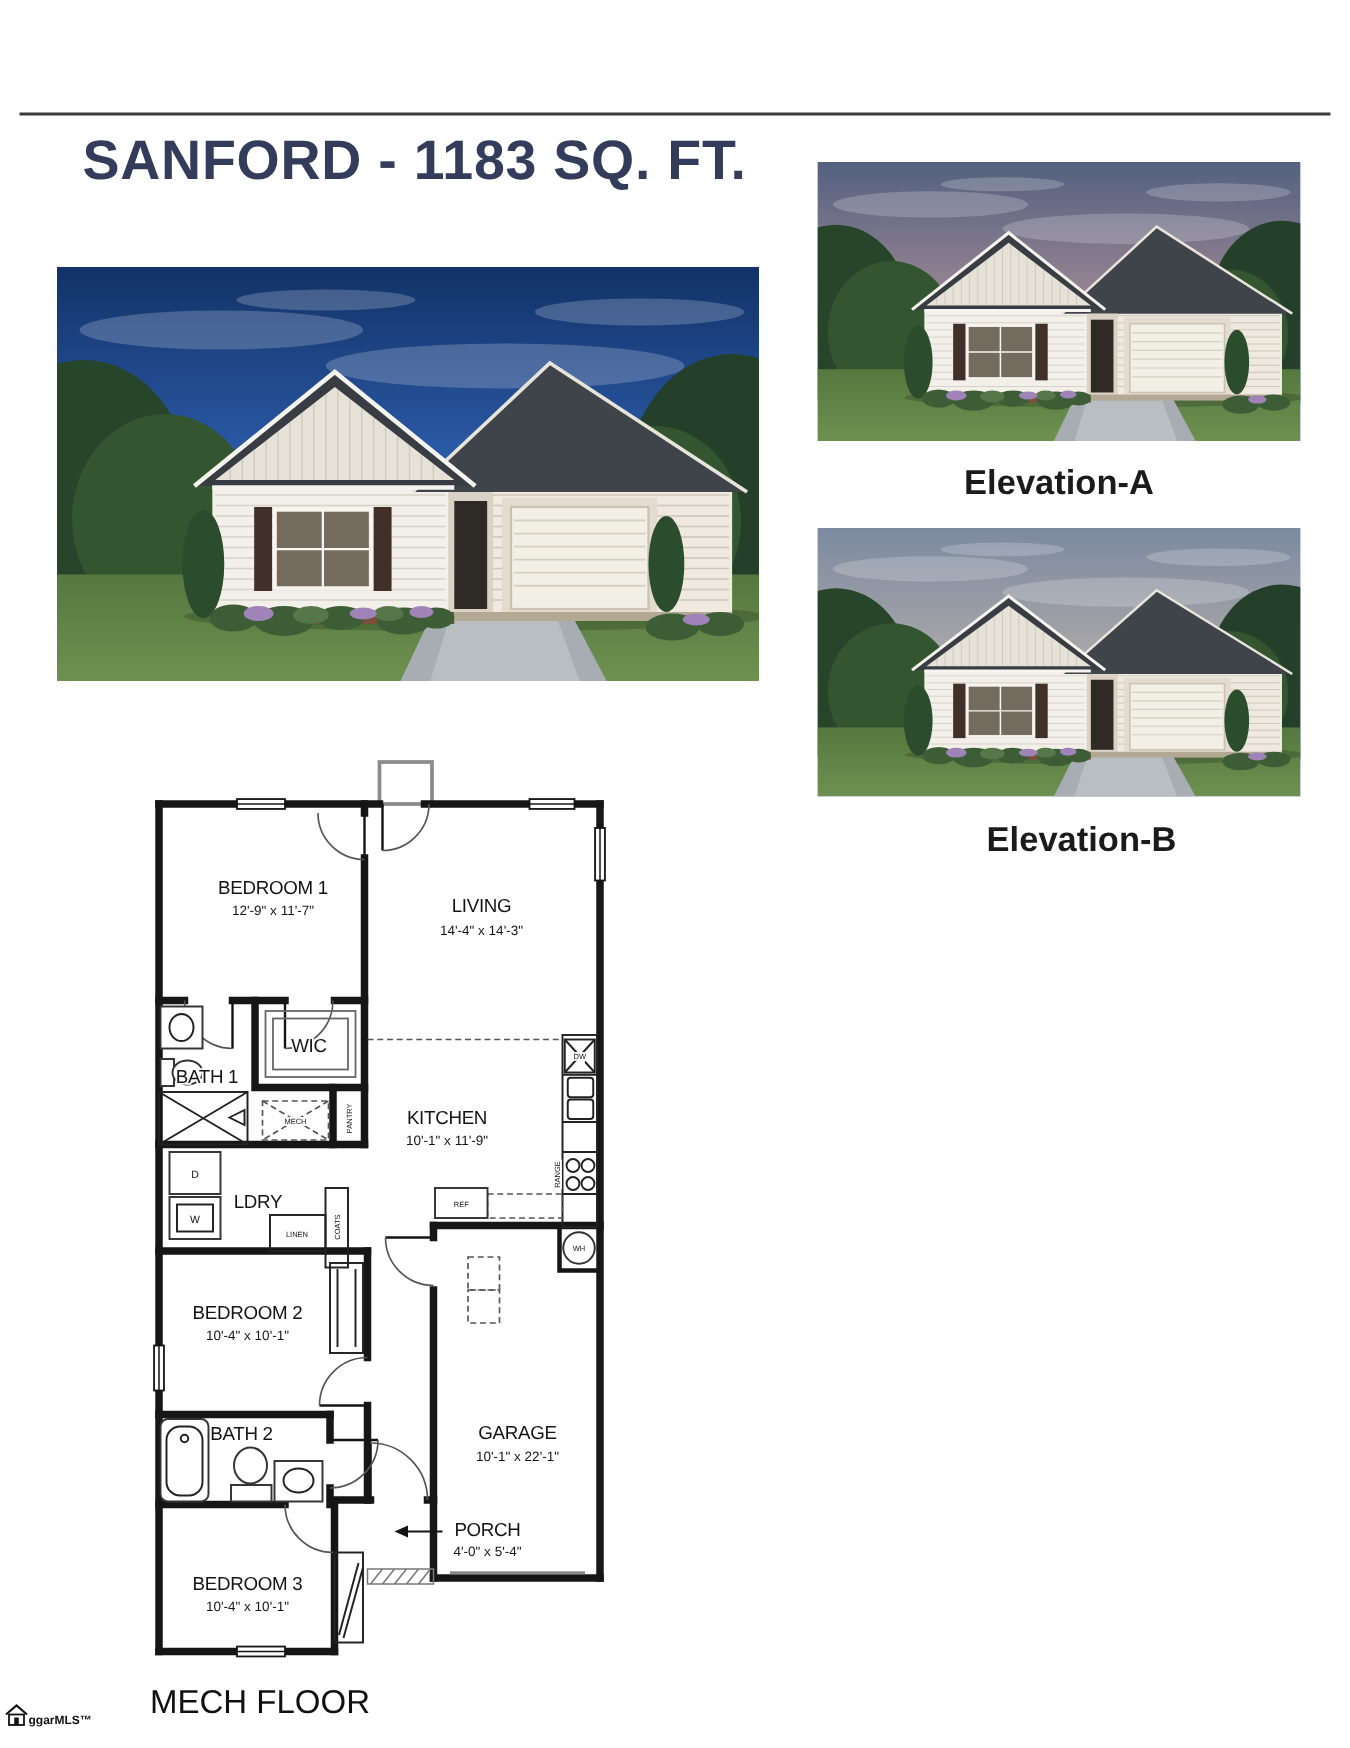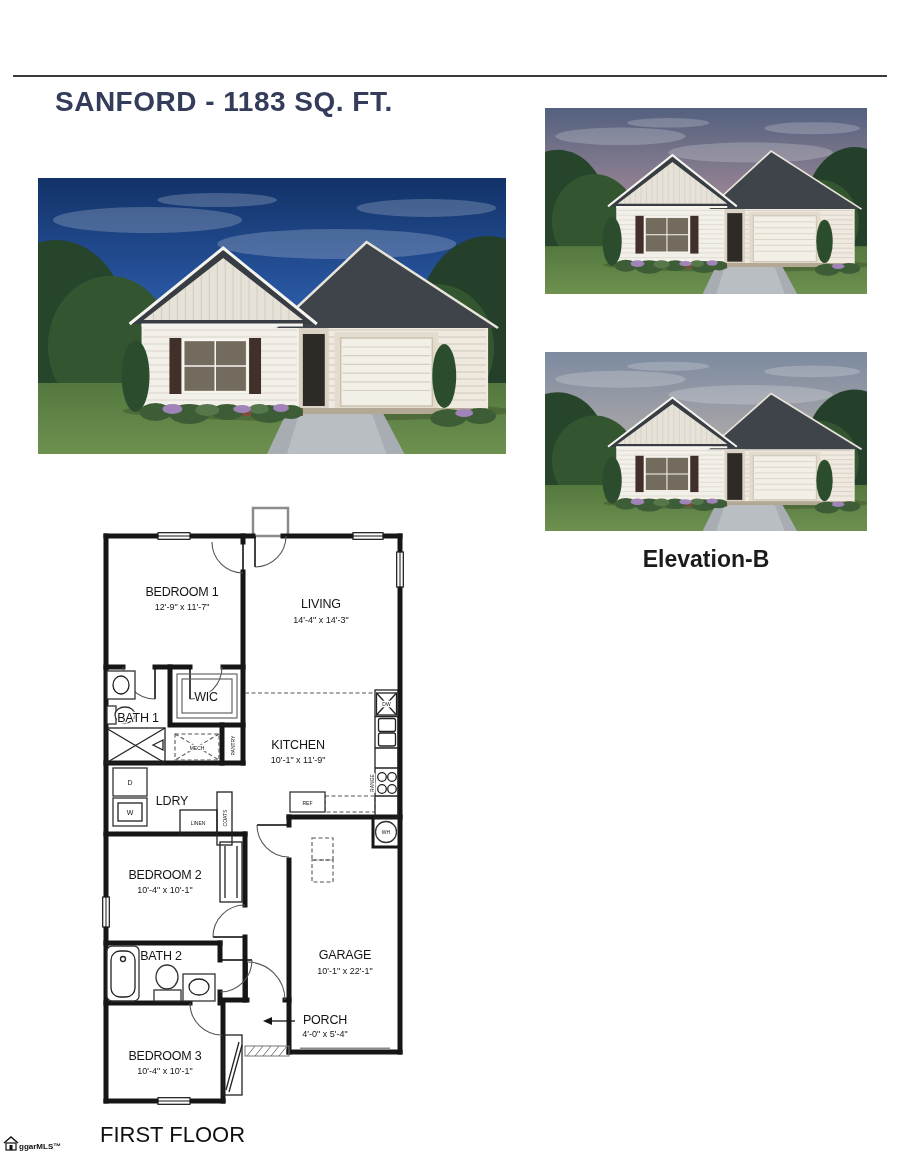--- a/index.html
+++ b/index.html
@@ -1,29 +1,29 @@
 <!DOCTYPE html>
 <html><head>
 <meta charset="utf-8">
 <style>
   html,body{margin:0;padding:0;background:#fff;}
   #sheet{position:relative;width:900px;height:1165px;background:#fff;overflow:hidden;
          font-family:"Liberation Sans",sans-serif;}
   .rule-top{position:absolute;left:13px;top:75px;width:874px;height:2px;background:#3a3a3a;}
-  .page-title{position:absolute;left:55px;top:86px;font-size:28px;font-weight:bold;
+  .page-title{position:absolute;left:55px;top:86px;font-size:37px;font-weight:bold;
               letter-spacing:.5px;color:#343c5b;}
   .photo{position:absolute;overflow:hidden;background:#9db7d8;}
   .photo svg{display:block;width:100%;height:100%;}
   #photo-c{left:38px;top:178px;width:468px;height:276px;}
   #photo-a{left:545px;top:108px;width:322px;height:186px;}
   #photo-b{left:545px;top:352px;width:322px;height:179px;}
   .elev-label{position:absolute;text-align:center;font-size:23px;font-weight:bold;color:#1b1b1b;}
   #label-c{left:38px;top:462px;width:468px;}
   #label-a{left:545px;top:308px;width:322px;}
-  #label-b{left:545px;top:546px;width:322px;}
+  #label-b{left:560px;top:546px;width:322px;}
   #plan{position:absolute;left:95px;top:500px;width:320px;height:618px;}
   .first-floor{position:absolute;left:100px;top:1122px;font-size:22px;color:#101010;
                letter-spacing:0px;font-weight:500;}
   .watermark{position:absolute;left:3px;top:1136px;display:flex;align-items:flex-end;color:#111;justify-content:space-between;}
   .watermark .wm-text{font-size:8px;font-weight:bold;letter-spacing:0px;}
   
   #plan text{fill:#141414;}
   .wall{stroke:#161616;stroke-width:5;fill:none;stroke-linecap:square;}
   .wall3{stroke:#161616;stroke-width:3;fill:none;stroke-linecap:square;}
   .thin{stroke:#222;stroke-width:1.3;fill:none;}
@@ -298,20 +298,21 @@
           <ellipse cx="222" cy="231" rx="10" ry="5"></ellipse>
         </g>
         <g fill="#a083b8">
           <ellipse cx="135" cy="231" rx="10" ry="5"></ellipse>
           <ellipse cx="205" cy="231" rx="9" ry="4"></ellipse>
           <ellipse cx="244" cy="230" rx="8" ry="4"></ellipse>
           <ellipse cx="428" cy="235" rx="9" ry="4"></ellipse>
         </g>
       </svg>
     </div>
+  <div id="label-a" class="elev-label">Elevation-A</div>
 
   <div id="photo-b" class="photo">
       <svg viewBox="0 0 470 276" preserveAspectRatio="none">
         <defs>
           <linearGradient id="sks2" x1="0" y1="0" x2="0" y2="1">
             <stop offset="0" stop-color="#7c8aa0"></stop>
             <stop offset="0.62" stop-color="#a8a6a8"></stop>
             <stop offset="1" stop-color="#d8c8b8"></stop>
           </linearGradient>
           <linearGradient id="lws2" x1="0" y1="0" x2="0" y2="1">
@@ -614,21 +615,21 @@
       <text class="tinylabel halo" transform="rotate(-90 276.5 283)" x="276.5" y="285">RANGE</text>
       <text class="tinylabel halo" x="102" y="249.5">MECH</text>
       <text class="tinylabel halo" transform="rotate(-90 137.5 245.5)" x="137.5" y="247.5">PANTRY</text>
       <text class="tinylabel halo" x="103" y="324.5">LINEN</text>
       <text class="tinylabel halo" transform="rotate(-90 129.5 318)" x="129.5" y="320">COATS</text>
       <text x="35" y="285" font-size="7">D</text>
       <text class="halo" x="35" y="315" font-size="7">W</text>
     </g>
   </svg>
 
-  <div class="first-floor">FIRST FLOOR</div>
+  <div class="first-floor">MECH FLOOR</div>
 
   <div class="watermark">
     <svg width="16" height="15" viewBox="0 0 16 15">
       <path d="M1 7 L8 1 L15 7" fill="none" stroke="#111" stroke-width="1.4"></path>
       <rect x="3" y="7" width="10" height="7" fill="none" stroke="#111" stroke-width="1.2"></rect>
       <rect x="6.5" y="9" width="3" height="5" fill="#111"></rect>
     </svg>
     <span class="wm-text">ggarMLS™</span>
   </div>
 

